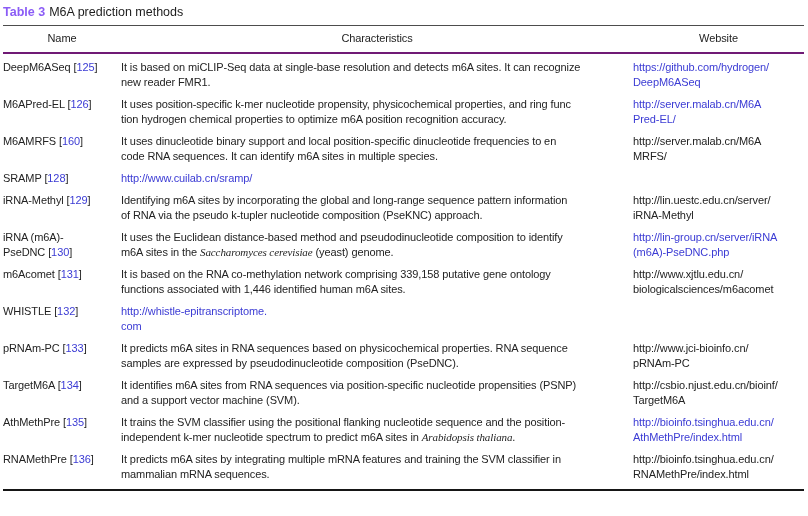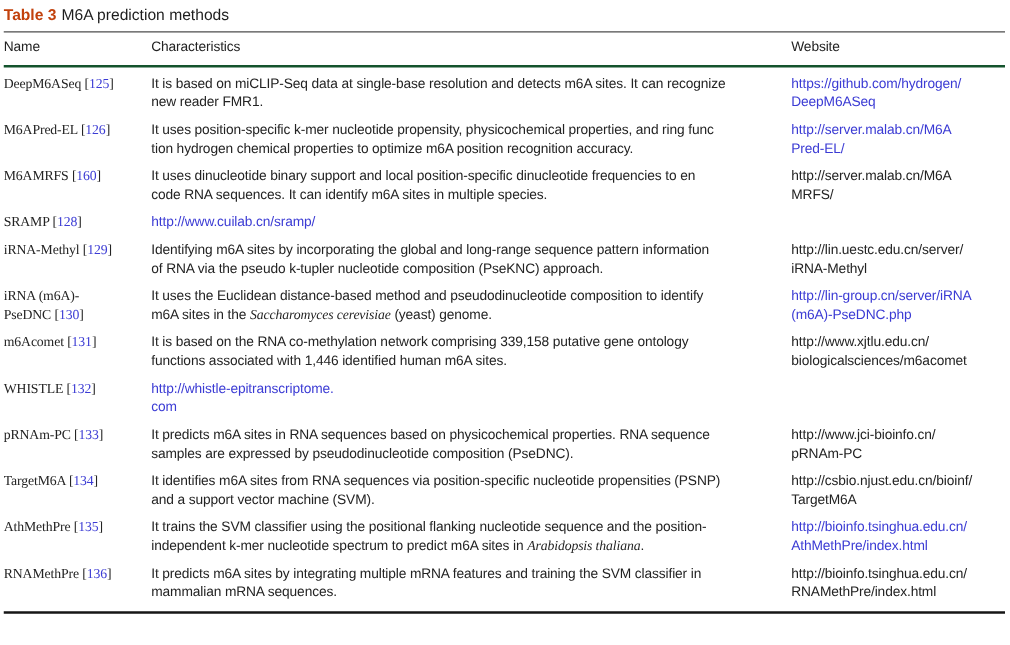--- a/index.html
+++ b/index.html
@@ -18,51 +18,52 @@
     padding: 5px 2px 0 3px;
     width: 803px;
   }
   .table-title {
     font-size: 12.5px;
     line-height: 15px;
     margin: 0 0 5px 0;
     font-weight: normal;
     color: #1d1d1d;
   }
-  .table-title .bold { font-weight: bold; color: #c2410c; }
+  .table-title .bold { font-weight: bold; color: #8b5cf6; }
   .table-title .rest { margin-left: 4px; }
 
   .tbl {
     width: 801px;
     border-top: 1px solid #4d4d4d;
     border-bottom: 2px solid #161616;
   }
   .hdr-row, .body-row {
     display: grid;
     grid-template-columns: 118px 512px 171px;
   }
   .hdr-row {
-    border-bottom: 2px solid #14532d;
+    border-bottom: 2px solid #701a75;
     padding: 5px 0 6px 0;
     font-size: 11px;
     line-height: 14px;
+    text-align: center;
   }
   .body {
     padding-top: 6px;
   }
   .body-row {
     padding-bottom: 7px;
   }
   .cell {
     font-size: 11px;
     line-height: 15px;
     white-space: pre-wrap;
     letter-spacing: -0.1px;
   }
-  .cell.name { padding-right: 4px; font-family: Liberation Serif, serif; }
+  .cell.name { padding-right: 4px; }
   .cell.chars { padding-right: 6px; }
   .ref { color: #3b3bd4; }
   .link { color: #3b3bd4; }
   .ital { font-style: italic; font-family: Liberation Serif, serif; }
 </style>
 </head>
 <body>
 
 <div class="wrap">
   <h3 class="table-title">

